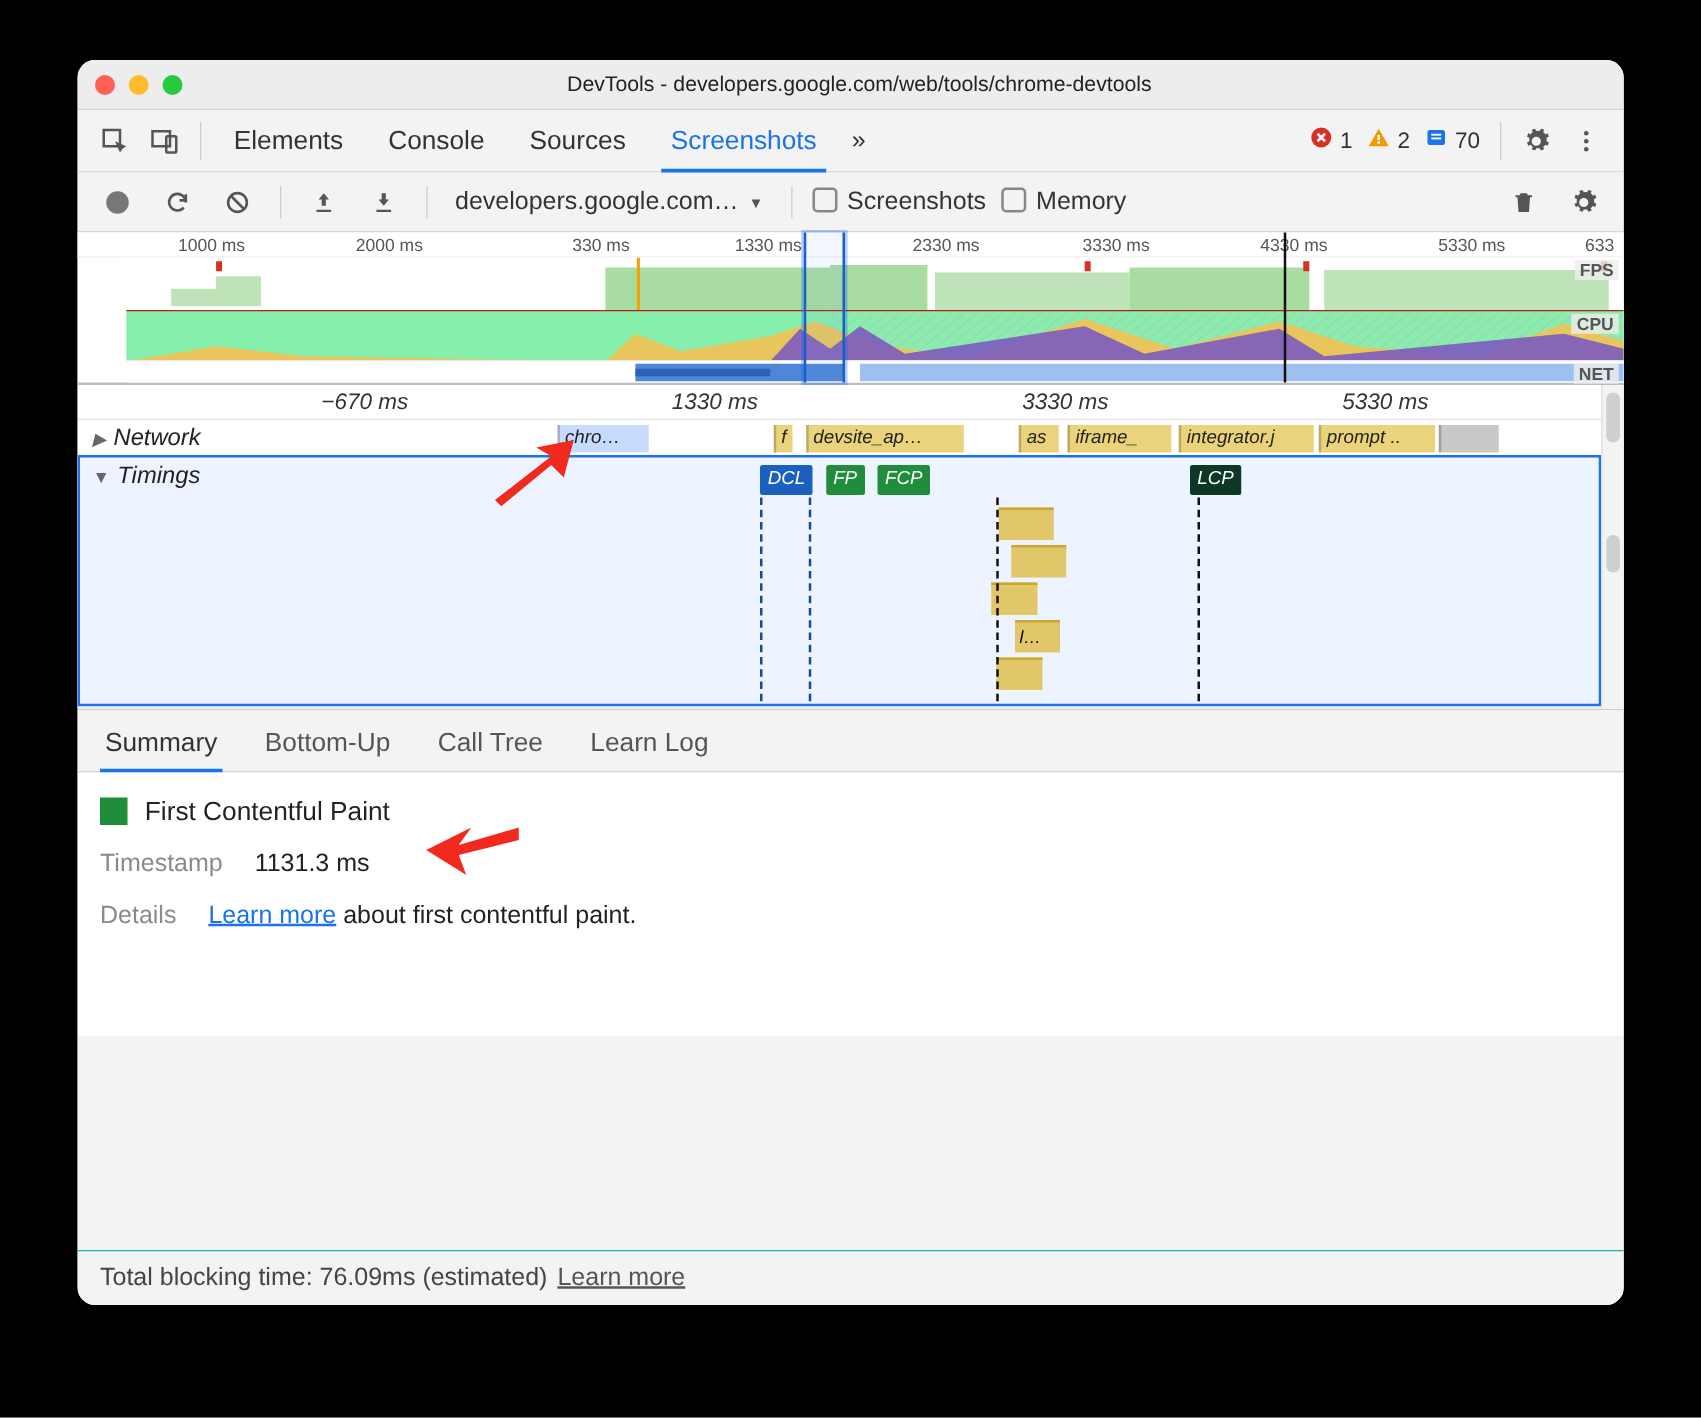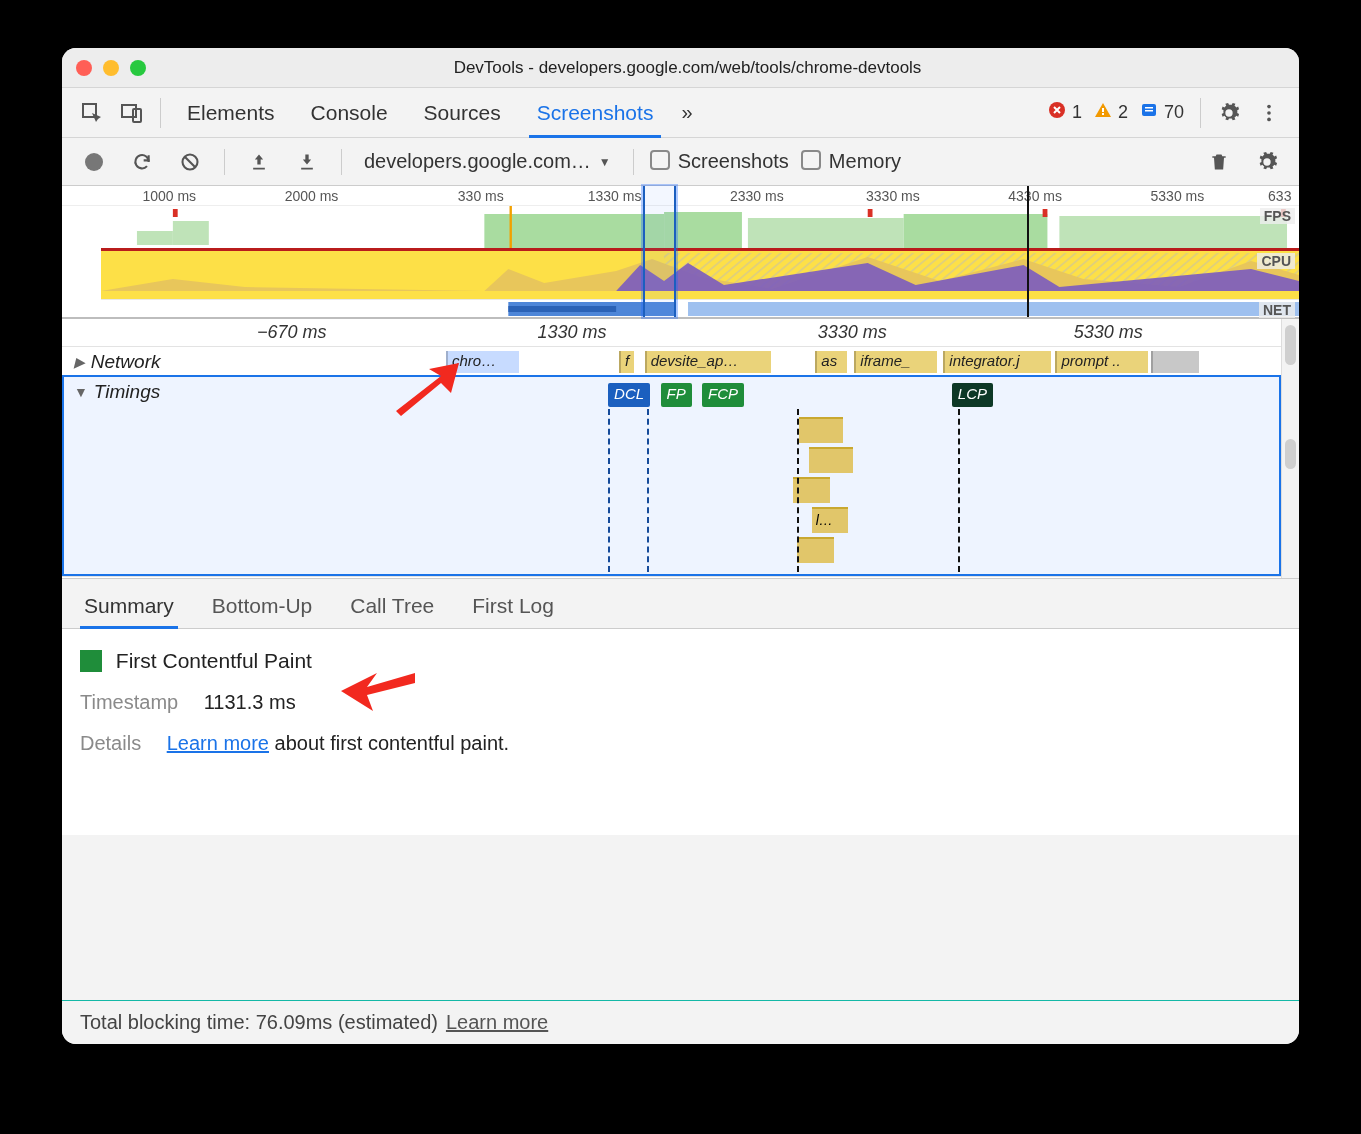--- a/index.html
+++ b/index.html
@@ -41,21 +41,21 @@
 .select-like .tri { font-size: 12px; color: #555; }
 .cbx { width: 20px; height: 20px; border: 2px solid #888; border-radius: 4px; display: inline-block; }
 .cbx-label { font-size: 20px; color: #333; display: flex; align-items: flex-start; gap: 8px; cursor: pointer; }
 
 
 .overview { position: relative; border-bottom: 2px solid #bdbdbd; background: #fff; }
 .ruler { height: 20px; position: relative; font-size: 14px; color: #555; background: #fff; border-bottom: 1px solid #eee; }
 .ruler span { position: absolute; top: 2px; }
 .fps-row, .cpu-row, .net-row { position: relative; margin-left: 39px; }
 .fps-row { height: 42px; background: #fff; }
-.cpu-row { height: 51px; background: #fde047; border-top: 3px solid #b91c1c; }
+.cpu-row { height: 40px; background: #86efac; border-top: 1px solid #b91c1c; }
 .net-row { height: 18px; background: #fff; border-top: 1px solid #e8e8e8; }
 .row-label { position: absolute; right: 4px; top: 2px; font-size: 14px; font-weight: 700; color: #555; background: #eeeeeecc; padding: 0 4px; }
 .overview svg { display: block; }
 
 
 .flame { height: 260px; display: flex; border-bottom: 1px solid #ccc; background: #fff; position: relative; }
 .flame-right-scroll { width: 18px; background: #f3f3f3; border-left: 1px solid #ddd; position: relative; }
 .flame-body { flex: 1; position: relative; overflow: hidden; font-style: italic; }
 .flame-ruler { height: 28px; position: relative; font-size: 18px; color: #333; border-bottom: 1px solid #e3e3e3; }
 .flame-ruler span { position: absolute; top: 3px; }
@@ -337,21 +337,21 @@
     <div class="flame-right-scroll">
       <div style="position:absolute;top:6px;left:3px;right:3px;height:40px;background:#cfcfcf;border-radius:6px"></div>
       <div style="position:absolute;top:120px;left:3px;right:3px;height:30px;background:#cfcfcf;border-radius:6px"></div>
     </div>
   </div>
 
   <div class="details-tabs">
     <div class="detail-tab active">Summary</div>
     <div class="detail-tab">Bottom-Up</div>
     <div class="detail-tab">Call Tree</div>
-    <div class="detail-tab">First Log</div>
+    <div class="detail-tab">Learn Log</div>
   </div>
 
   <div class="details-body" style="position:relative">
     <div>
       <span class="legend-sq"></span>
       <span>First Contentful Paint</span>
     </div>
     <div class="kv">
       <span class="k">Timestamp</span>
       <span>1131.3 ms</span>

